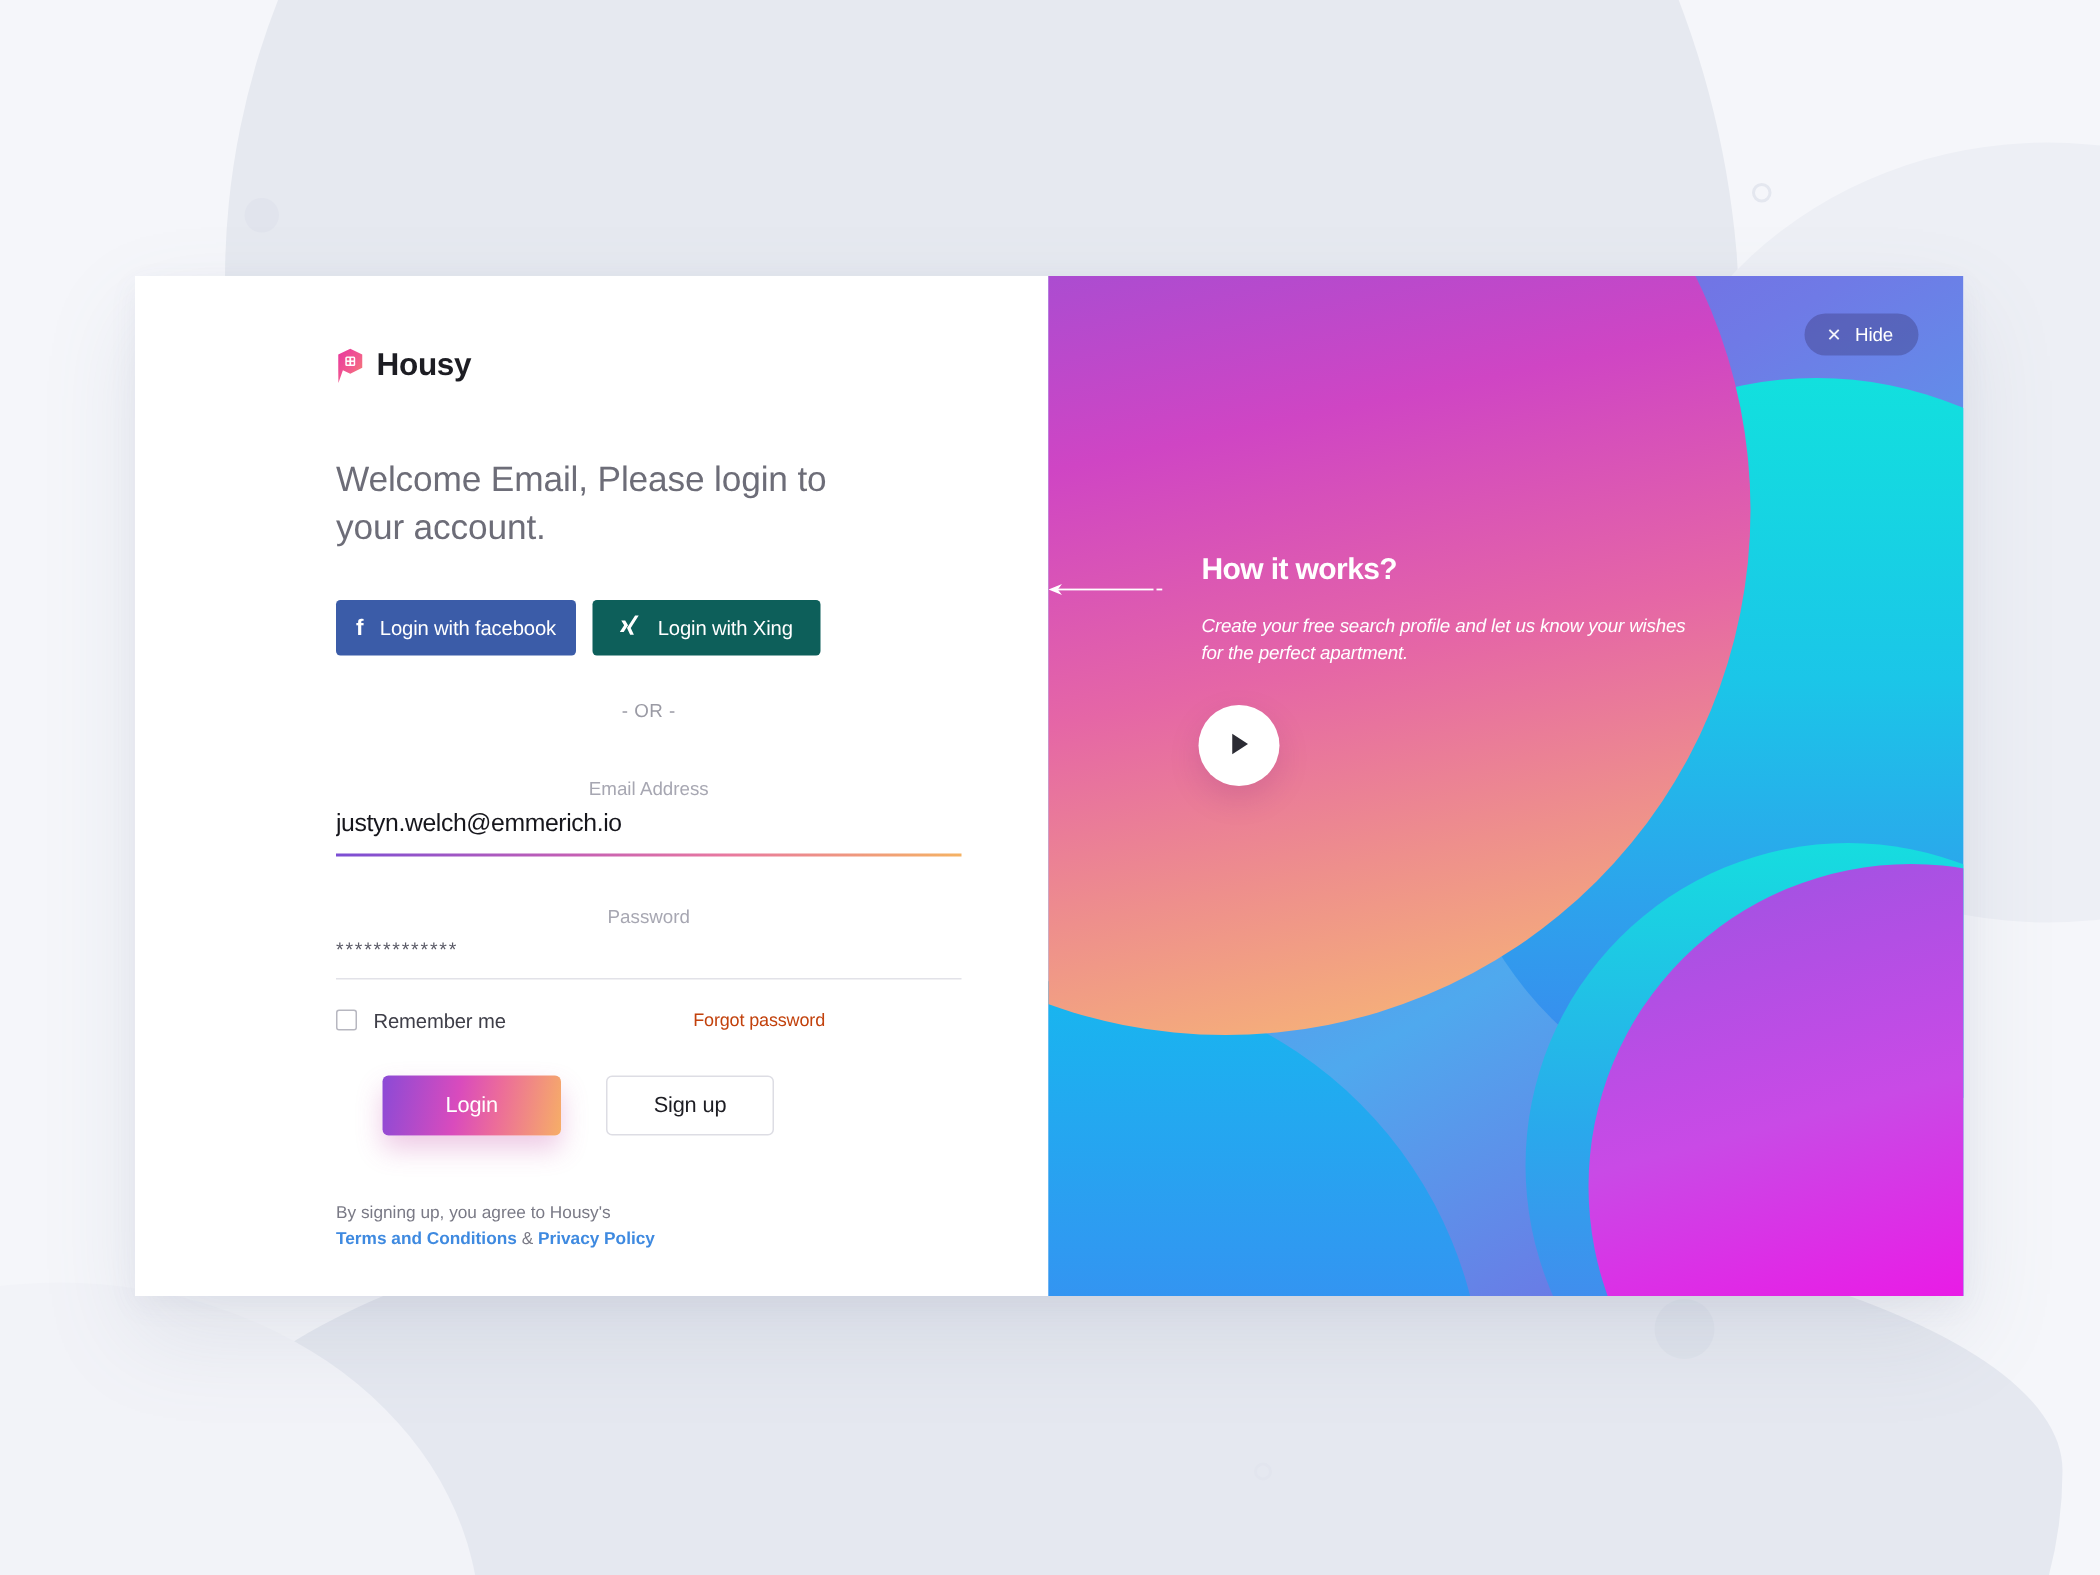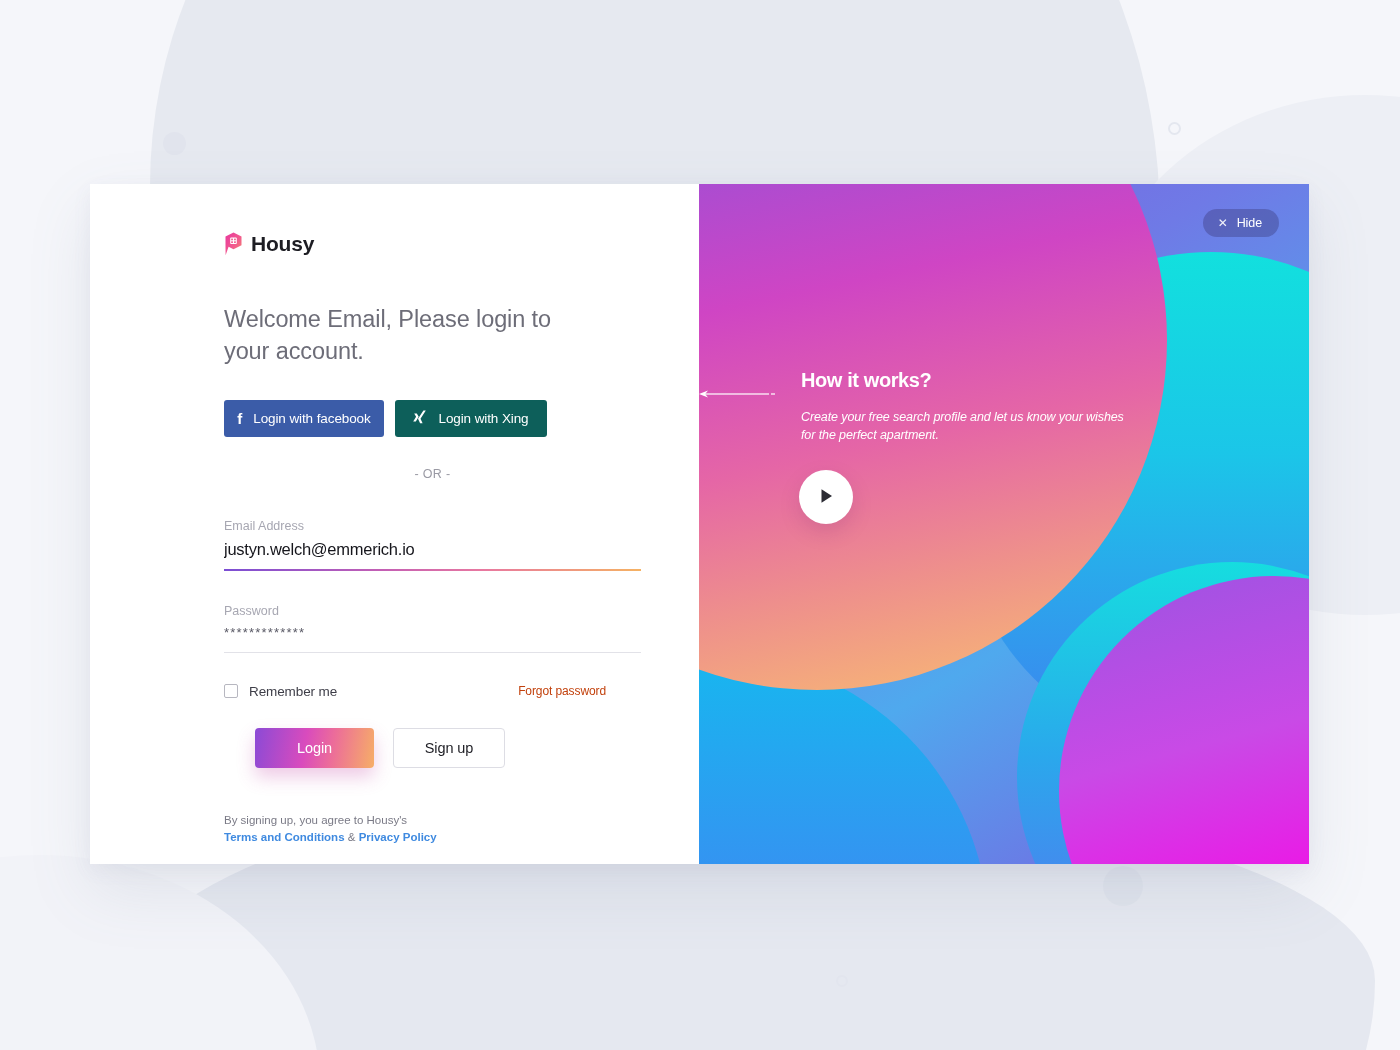--- a/index.html
+++ b/index.html
@@ -82,41 +82,41 @@
     color:#fff; font-size:13.5px; font-family:"Liberation Sans", sans-serif;
     letter-spacing:-.1px;
   }
   .social-btn.fb { width:160px; background:#3b5ca8; }
   .social-btn.xing { width:152px; background:#0d5f5a; }
   .social-icon { font-weight:bold; font-size:15px; line-height:1; }
 
   .or-sep { text-align:center; font-size:12.5px; color:#9a9aa4; margin:0 0 38px 0; letter-spacing:.3px; }
 
   .field { margin-bottom:6px; position:relative; }
-  .field-label { display:block; font-size:12.5px; color:#a7a7b2; margin-bottom:7px; letter-spacing:0; }
+  .field-label { display:block; font-size:12.5px; color:#a7a7b2; margin-bottom:7px; letter-spacing:0;text-align:center; }
   .field-value {
     width:100%; border:none; outline:none; background:transparent;
     font-size:16.5px; color:#16161c; font-weight:500;
     font-family:"Liberation Sans", sans-serif; letter-spacing:-.25px;
     padding:0 0 10px 0; display:block;
   }
   .field-value.pw { font-size:13px; color:#5a5a66; letter-spacing:1.2px; padding-bottom:12px; }
   .underline-grad { height:2px; background:linear-gradient(90deg,#7b4ed4 0%,#c45fb4 38%,#e878a0 62%,#f5b263 100%); }
   .underline-plain { height:1px; background:#e2e2e8; }
 
   .field.email { margin-bottom:33px; }
-  .field.password { margin-bottom:31px; }
-
-  .options-row { display:flex; align-items:center; justify-content:space-between; margin-bottom:29px; width:382px; }
+  .field.password { margin-bottom:20px; }
+
+  .options-row { display:flex; align-items:center; justify-content:space-between; margin-bottom:29px; width:326px; }
   .remember { display:flex; align-items:center; gap:11px; cursor:pointer; }
   .checkbox { width:14px; height:14px; border:1.4px solid #b7b7c0; border-radius:2px; background:#fff; flex:none; }
   .remember-label { font-size:13.5px; color:#3e3e48; letter-spacing:-.1px; }
   .forgot { font-size:12px; color:#c2410c; text-decoration:none; cursor:pointer; letter-spacing:-.1px; }
 
-  .action-row { display:flex; align-items:flex-end; gap:19px; margin-bottom:44px;padding-left:31px; }
+  .action-row { display:flex; align-items:flex-end; gap:30px; margin-bottom:44px;padding-left:31px; }
   .btn-login {
     width:119px; height:40px; border:none; border-radius:4px; cursor:pointer;
     background:linear-gradient(100deg,#8b4ad6 0%,#d94bbd 42%,#ec6c9a 64%,#f6ae67 100%);
     color:#fff; font-size:14.5px; font-family:"Liberation Sans", sans-serif;
     box-shadow:0 9px 18px rgba(200,80,170,.30);
     letter-spacing:-.1px;
   }
   .btn-signup {
     width:112px; height:40px; border:1px solid #dddde4; border-radius:4px; cursor:pointer;
     background:#fff; color:#1d1d23; font-size:14.5px; font-weight:500;

